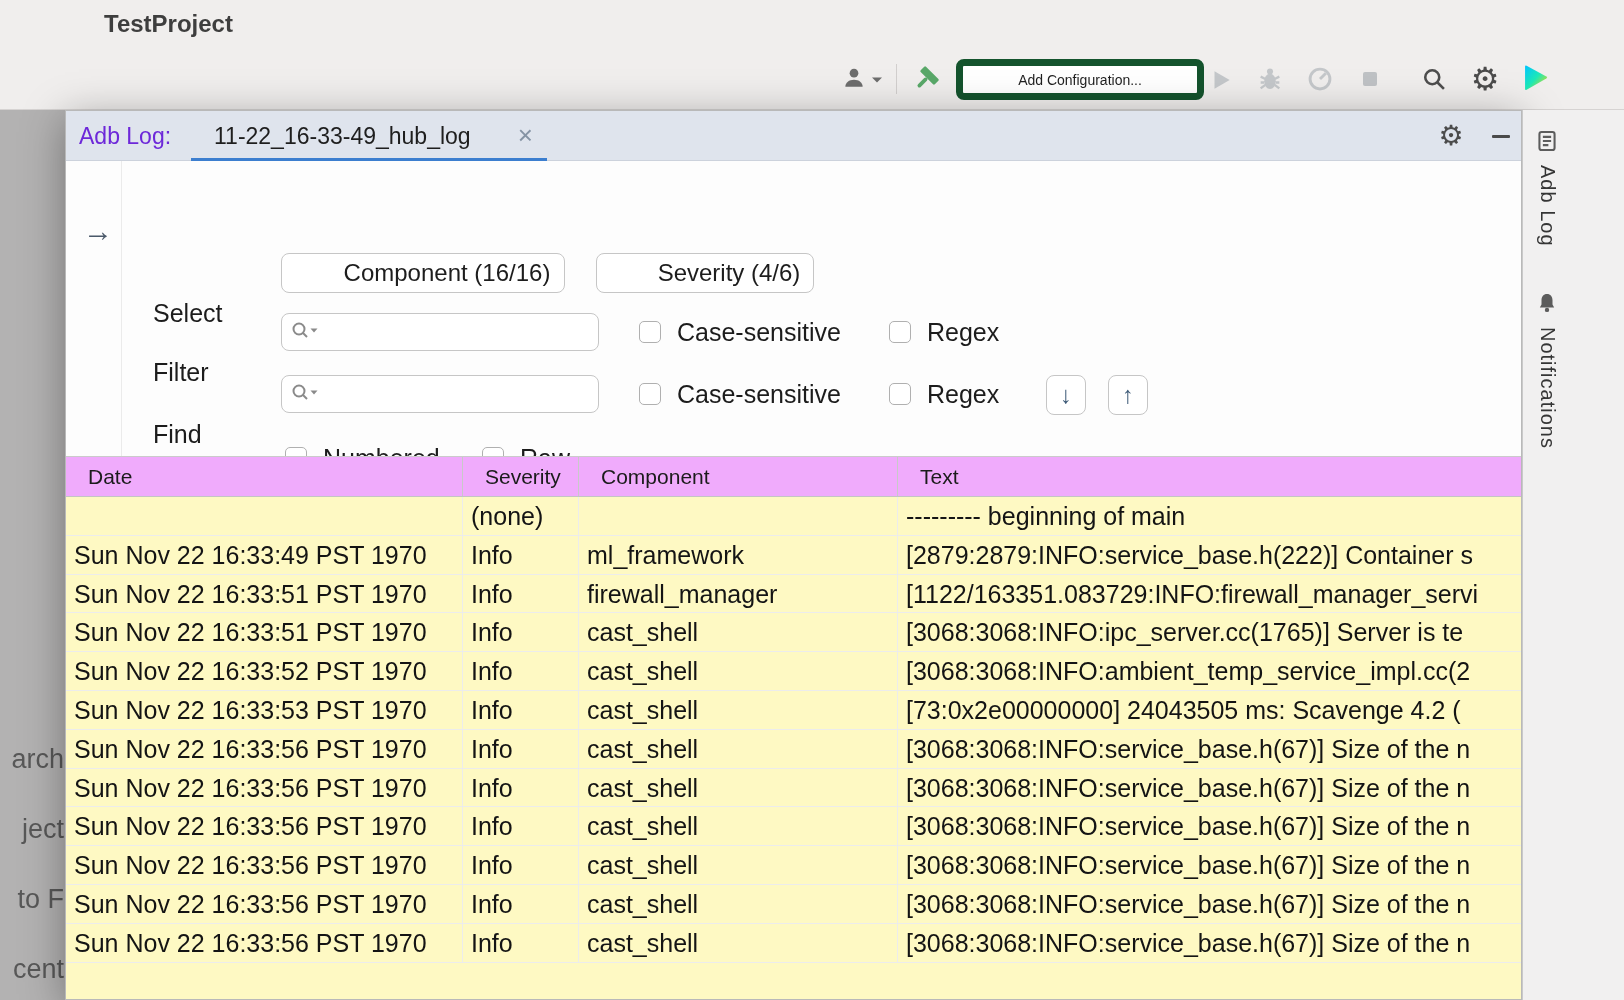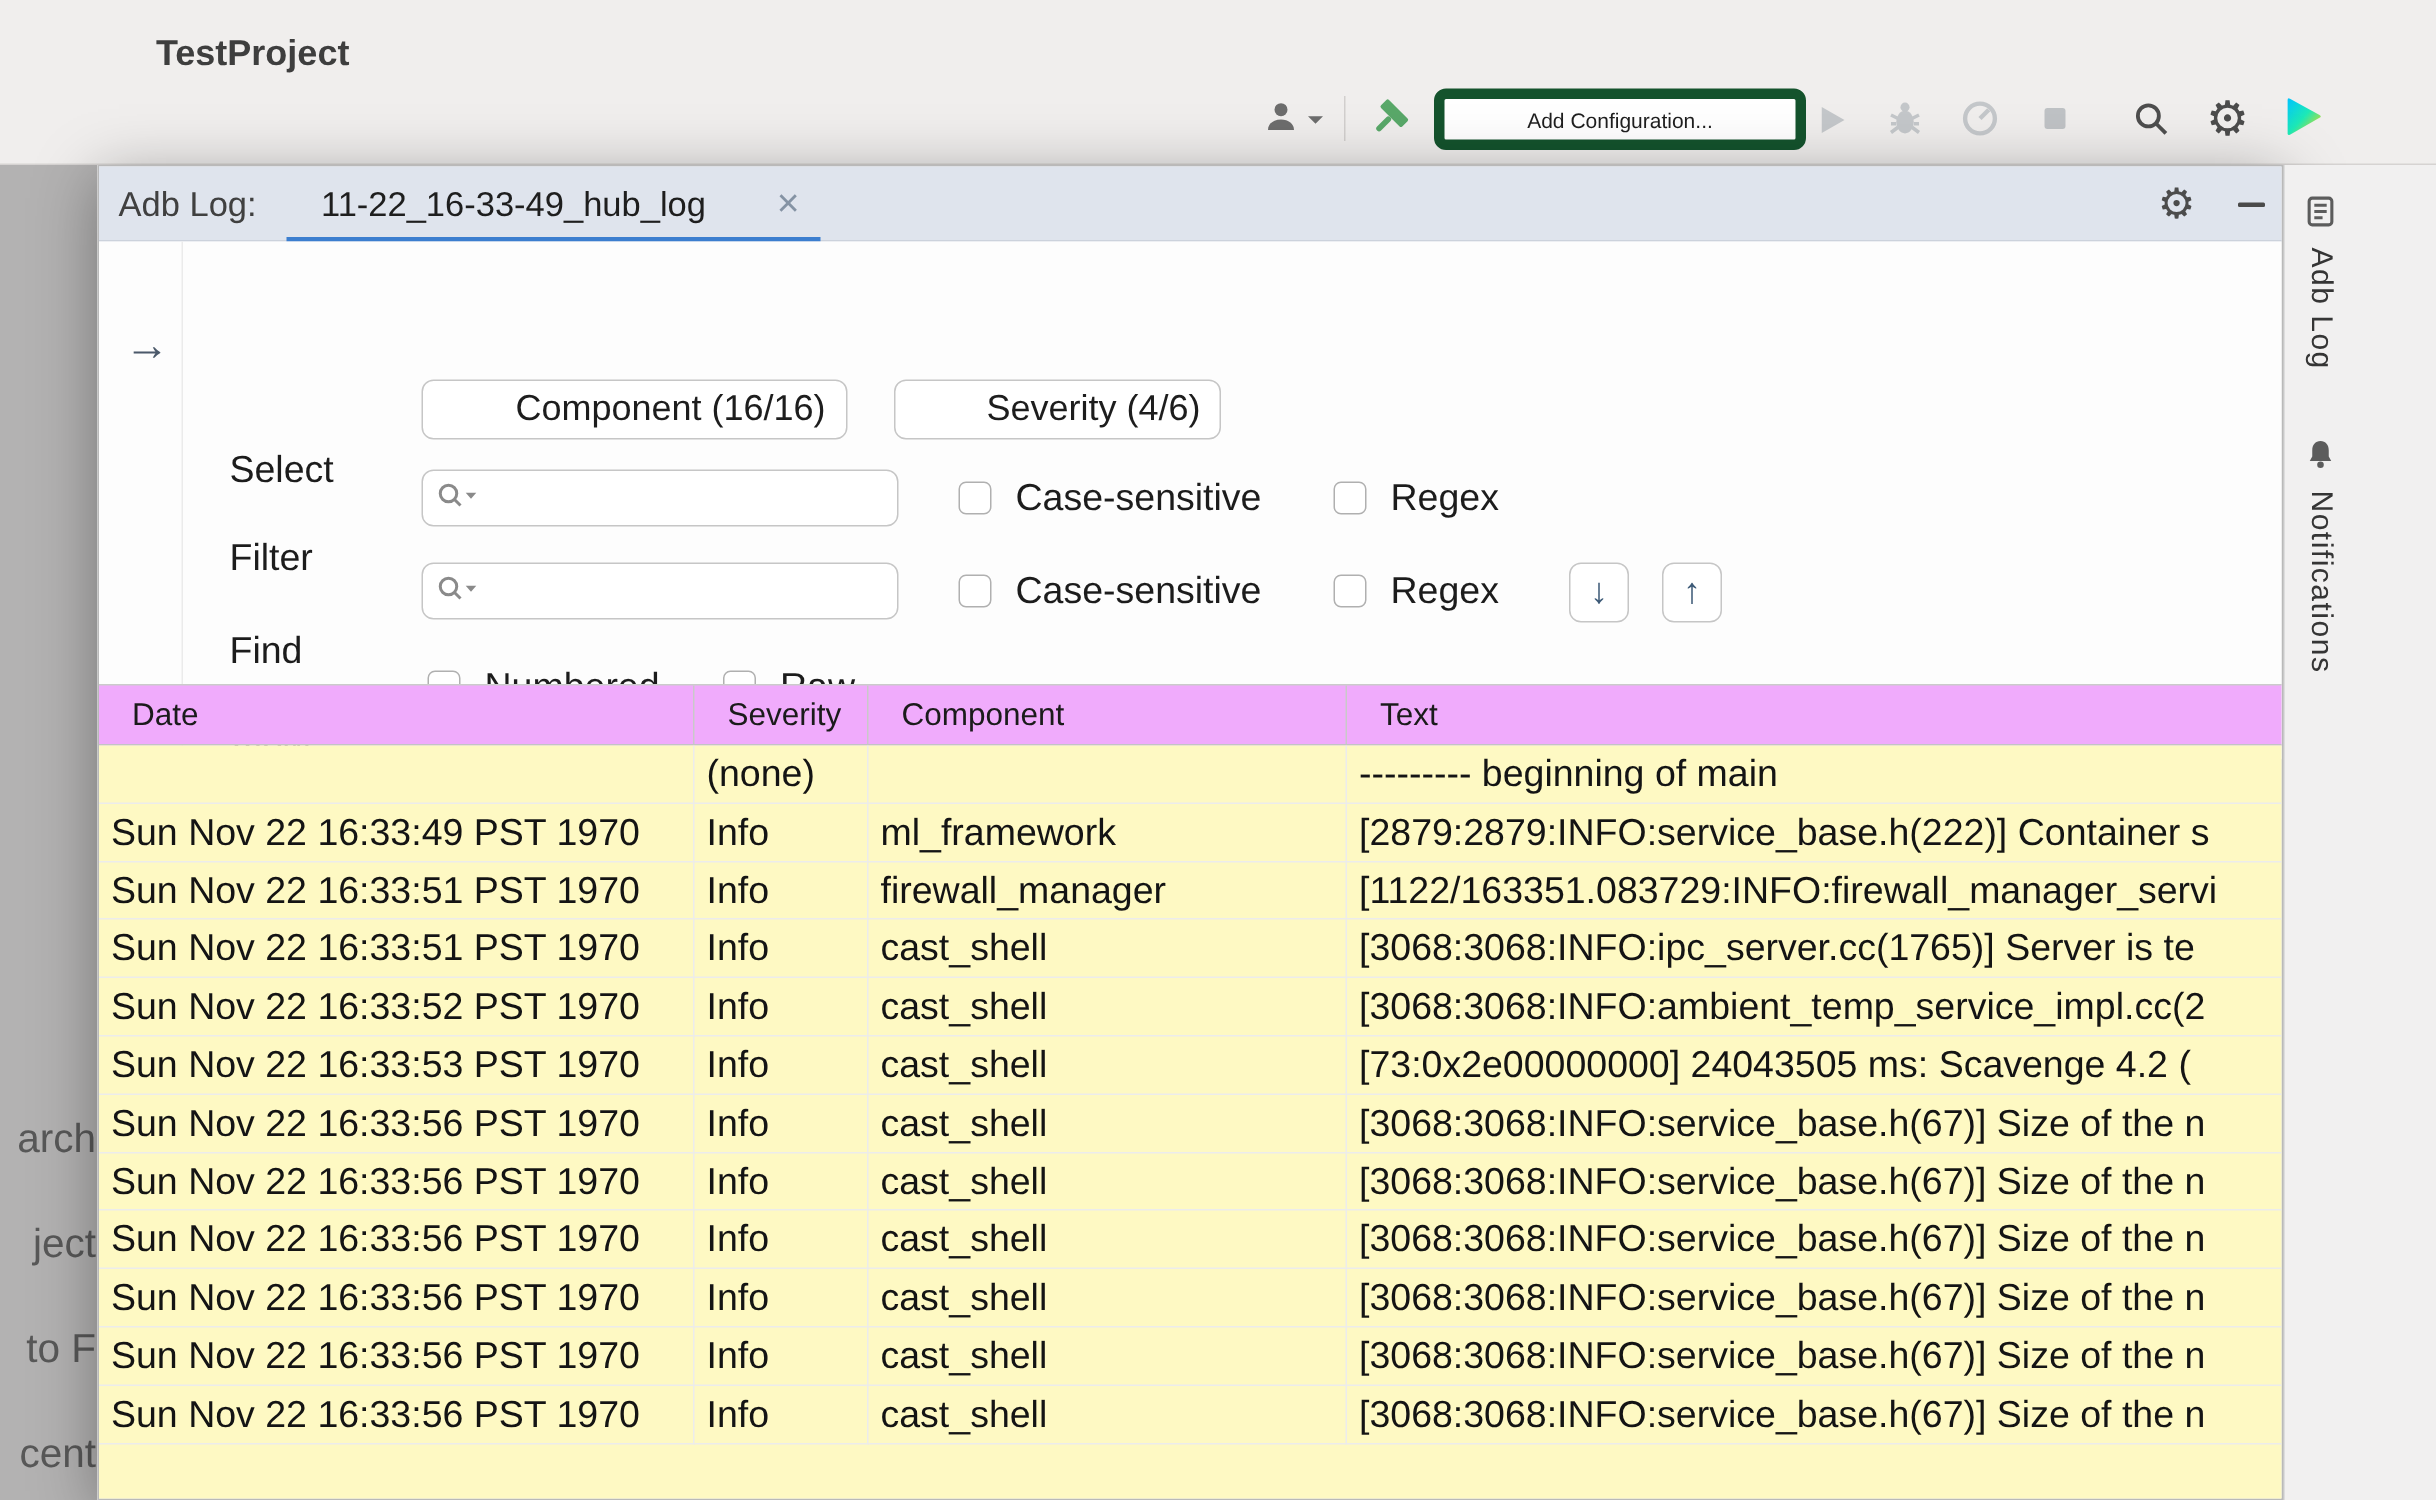--- a/index.html
+++ b/index.html
@@ -10,39 +10,39 @@
     --window-bg:#ffffff;
     --stripe-bg:#f1f0f0;
     --backdrop-bg:#b3b2b2;
   }
   *{box-sizing:border-box;margin:0;padding:0;}
   html,body{width:1624px;height:1000px;overflow:hidden;}
   body{position:relative;font-family:"Liberation Sans","DejaVu Sans",sans-serif;background:#fff;color:#1d1d1d;}
 
   
   .titlebar{position:absolute;left:0;top:0;width:1624px;height:110px;background:var(--titlebar-bg);border-bottom:1px solid #d6d3d2;}
-  .app-title{position:absolute;left:104px;top:10px;font-size:24px;font-weight:700;color:#3e3e3e;margin-top:12px;}
+  .app-title{position:absolute;left:104px;top:10px;font-size:24px;font-weight:700;color:#3e3e3e;}
   .tb-item{position:absolute;display:flex;align-items:center;justify-content:center;background:none;border:none;cursor:default;}
   .tb-sep{position:absolute;left:896px;top:64px;width:1px;height:30px;background:#d2cfce;}
   .add-config{position:absolute;left:956px;top:59px;width:248px;height:41px;background:#fff;border:7px solid #14532d;border-radius:8px;font-size:14px;color:#1f1f1f;font-family:inherit;}
 
   
   .backdrop{position:absolute;left:0;top:110px;width:65px;height:890px;background:var(--backdrop-bg);overflow:hidden;}
   .frag{position:absolute;left:0;width:64px;font-size:27px;color:#585858;white-space:nowrap;text-align:right;}
   .frag-0{top:634px;}
   .frag-1{top:704px;}
   .frag-2{top:774px;}
   .frag-3{top:844px;}
 
   
   .window{position:absolute;left:65px;top:110px;width:1457px;height:890px;background:var(--window-bg);border:1px solid #b9b9b9;box-shadow:0 8px 40px rgba(0,0,0,.35);}
 
   
   .tabbar{position:absolute;left:0;top:0;width:100%;height:50px;background:var(--tabbar-bg);border-bottom:1px solid #ccd2dc;}
-  .tw-title{position:absolute;left:13px;top:0;height:50px;line-height:50px;font-size:23px;color:#404040;}
+  .tw-title{position:absolute;left:13px;top:0;height:50px;line-height:50px;font-size:23px;color:#6d28d9;}
   .tab{position:absolute;left:125px;top:0;width:356px;height:50px;cursor:default;}
   .tab-label{position:absolute;left:23px;top:0;height:50px;line-height:50px;font-size:23px;color:#1e1e1e;white-space:nowrap;}
   .tab-close{position:absolute;right:14px;top:0;height:50px;line-height:48px;font-size:26px;color:#8593a4;}
   .tab-underline{position:absolute;left:0;bottom:0;width:100%;height:3px;background:var(--tab-underline);}
   .tabbar-gear{position:absolute;left:1368px;top:0;height:50px;width:34px;font-size:28px;color:#4c4c4c;line-height:50px;text-align:center;background:none;border:none;}
   .minimize-btn{position:absolute;left:1420px;top:0;height:50px;width:30px;background:none;border:none;display:flex;align-items:center;justify-content:center;}
   .minimize-glyph{display:block;width:18px;height:3px;background:#4a4a4a;border-radius:1px;}
 
   
   .controls{position:absolute;left:0;top:50px;width:100%;height:345px;background:#fdfdfd;}

